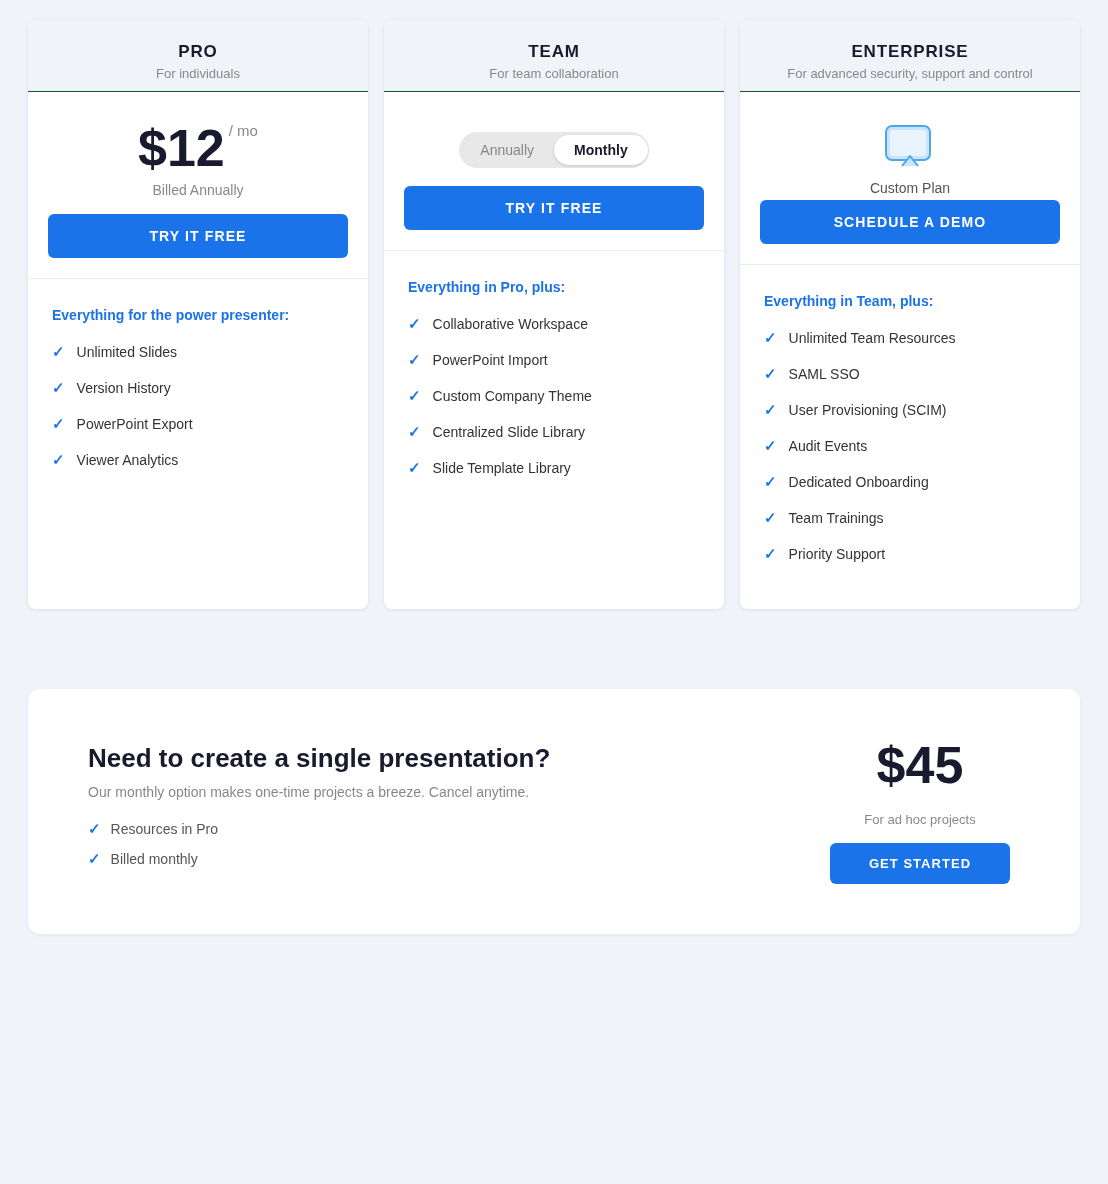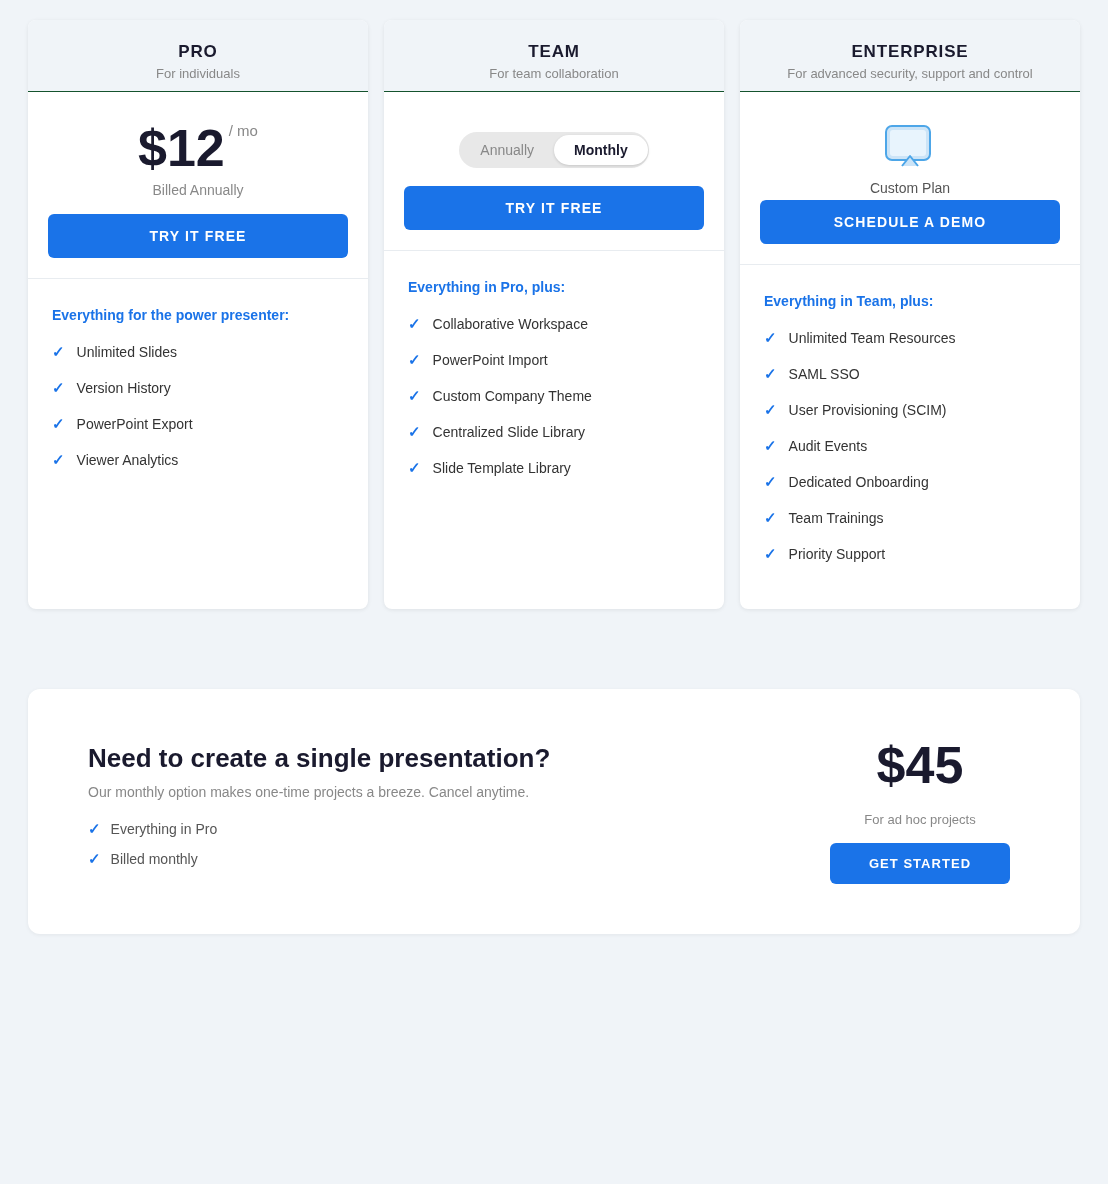--- a/index.html
+++ b/index.html
@@ -381,21 +381,21 @@
 </div>
 
 <div class="bottom-section">
   <div class="single-presentation-card">
     <div class="single-left">
       <div class="single-title">Need to create a single presentation?</div>
       <div class="single-desc">Our monthly option makes one-time projects a breeze. Cancel anytime.</div>
       <ul class="single-features">
         <li>
           <span class="check-icon">✓</span>
-          <span>Everything in Pro</span>
+          <span>Resources in Pro</span>
         </li>
         <li>
           <span class="check-icon">✓</span>
           <span>Billed monthly</span>
         </li>
       </ul>
     </div>
     <div class="single-right">
       <div class="single-price">$45</div>
       <div class="single-price-desc">For ad hoc projects</div>

